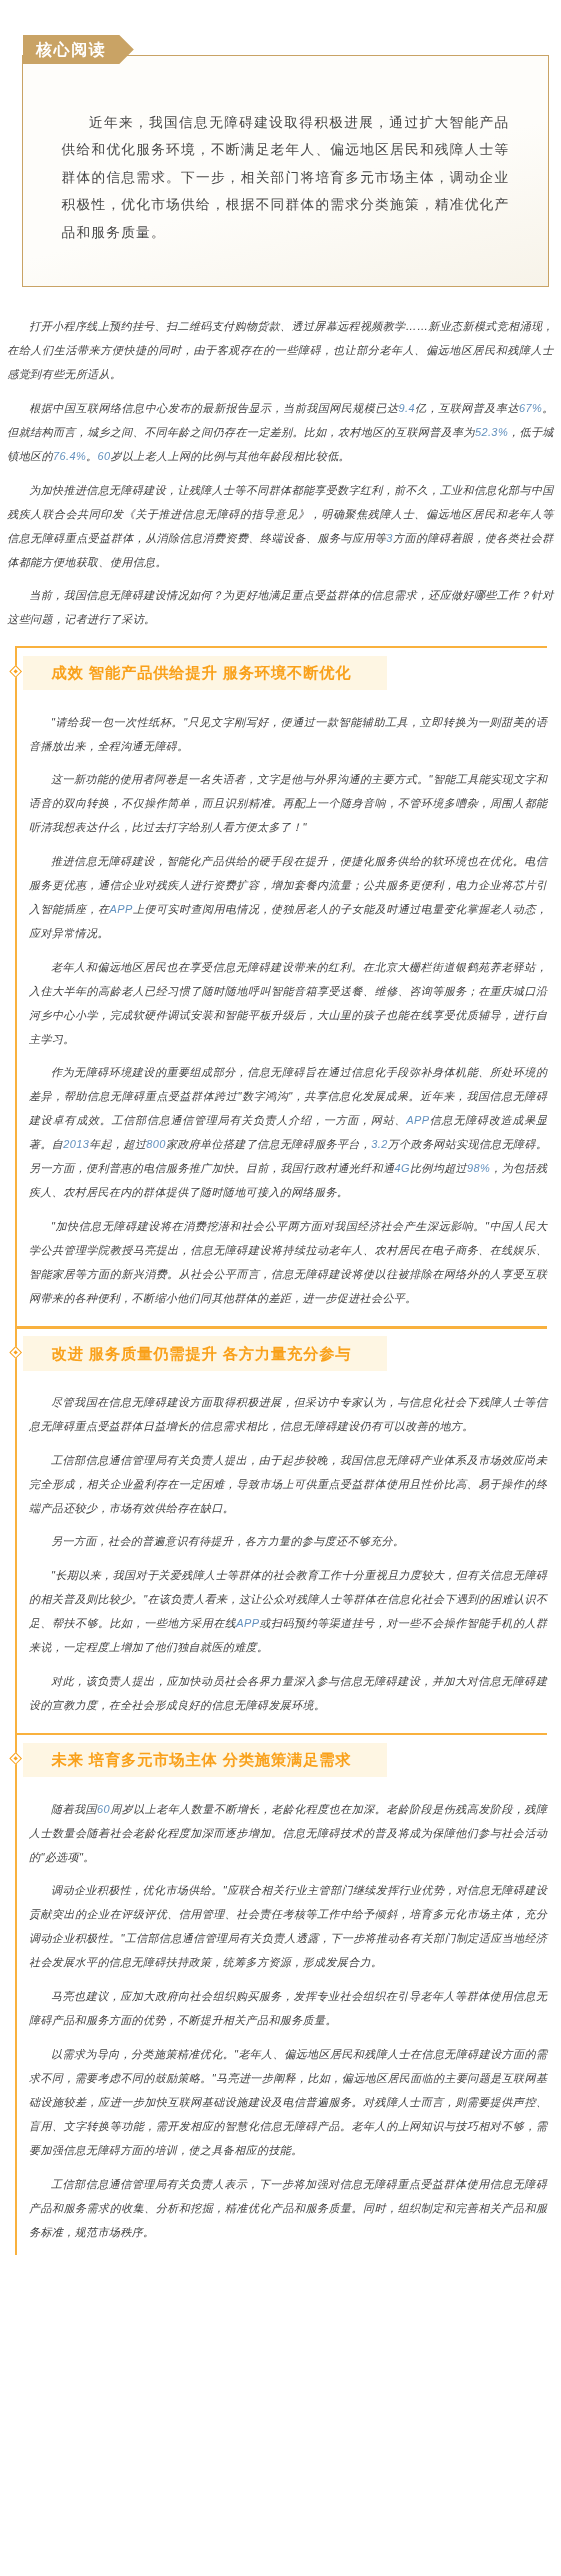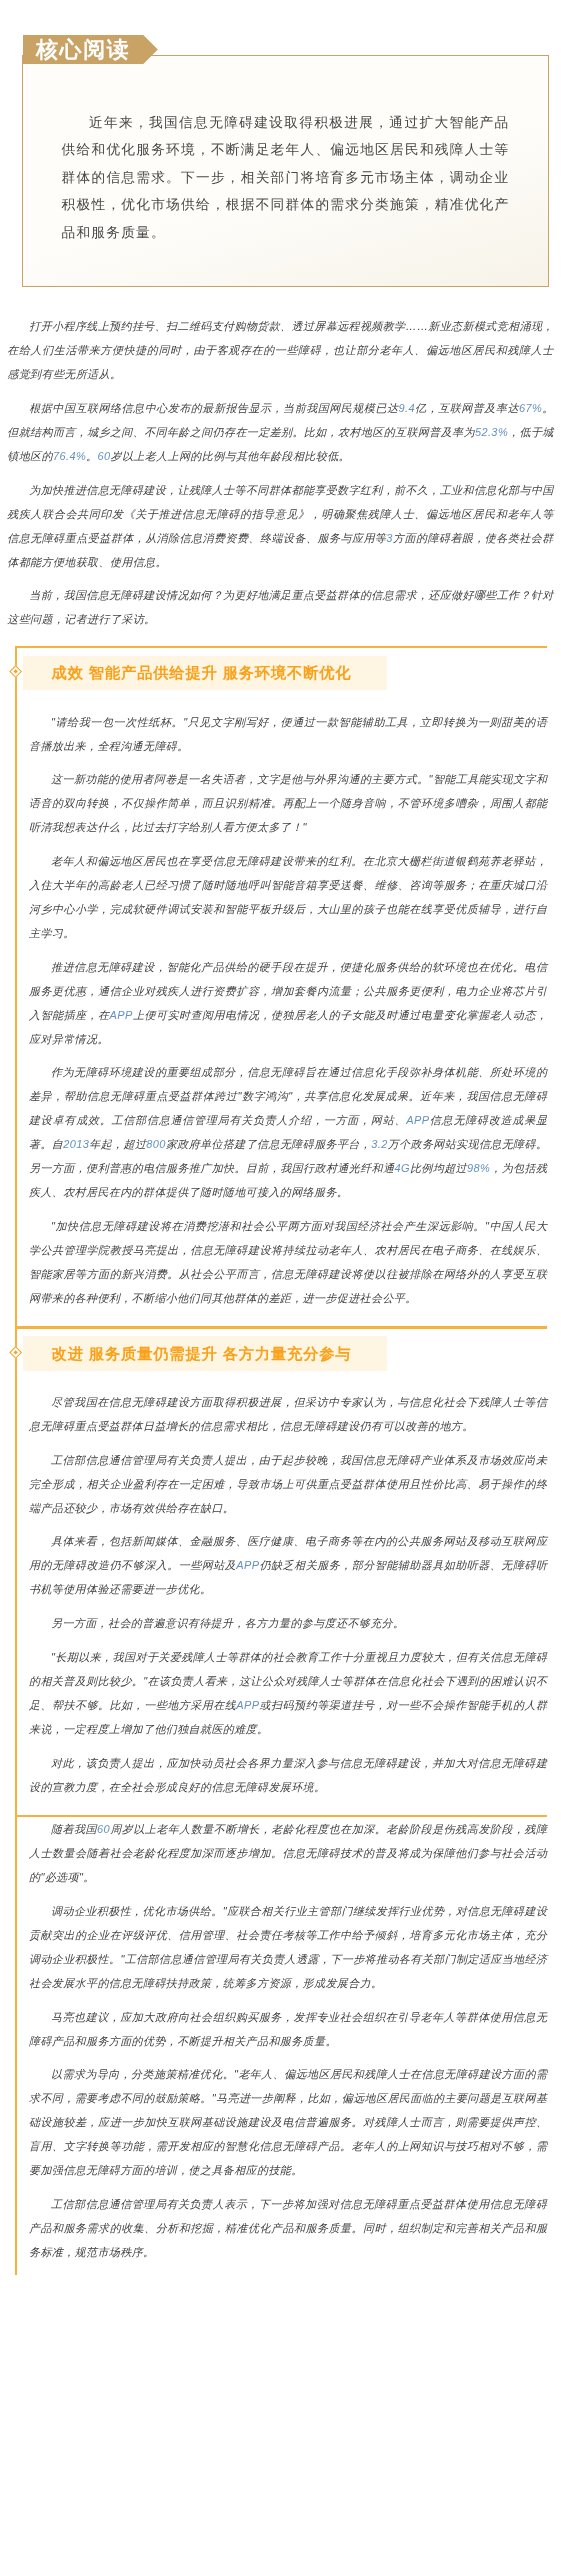--- a/index.html
+++ b/index.html
@@ -9,21 +9,21 @@
   }
   html,body{margin:0;padding:0;background:#ffffff;}
   body{font-family:"Liberation Sans","DejaVu Sans",sans-serif;}
   .page{width:561px;min-height:2576px;margin:0 auto;background:#fff;box-sizing:border-box;padding-top:55px;position:relative;}
 
   
   .core{position:relative;margin:0 12px 0 22px;border:0.8px solid var(--gold);
         background:linear-gradient(165deg,#FEFDFA 55%,#F7F3E9 100%);
         padding:37px 22.6px 24px 22.6px;box-sizing:border-box;}
   .badge{position:absolute;top:-21px;left:0;background:var(--gold);color:#fff;
-         font-weight:bold;font-size:22px;line-height:16px;letter-spacing:1.6px;
+         font-weight:bold;font-size:16px;line-height:16px;letter-spacing:1.6px;
          padding:6.5px 27.4px 6.5px 13px;
          clip-path:polygon(0 0,calc(100% - 14.5px) 0,100% 50%,calc(100% - 14.5px) 100%,0 100%);}
   .core-text{margin:16px;font-size:13.7px;line-height:27.4px;color:#474747;text-align:justify;
              text-indent:2em;letter-spacing:1.2px;}
 
   
   .para{font-size:11px;line-height:24px;color:var(--text);text-align:justify;
         text-indent:2em;letter-spacing:0.4px;margin:0 0 9.7px 0;font-style:italic;}
   .accent{color:var(--blue);margin-top:12px;}
   .intro{margin:27.4px 7.3px 0 7.3px;}
@@ -62,37 +62,37 @@
       <p class="para"><span>当前，我国信息无障碍建设情况如何？为更好地满足重点受益群体的信息需求，还应做好哪些工作？针对这些问题，记者进行了采访。</span></p>
     </div>
 
   <div class="sections" id="sections">
     <div class="v-line"></div>
   <div class="section">
         <div class="rule"></div>
         <div class="sec-head"><span class="diamond"></span><div class="head-box">成效 智能产品供给提升 服务环境不断优化</div></div>
         <p class="para"><span>"请给我一包一次性纸杯。"只见文字刚写好，便通过一款智能辅助工具，立即转换为一则甜美的语音播放出来，全程沟通无障碍。</span></p>
         <p class="para"><span>这一新功能的使用者阿卷是一名失语者，文字是他与外界沟通的主要方式。"智能工具能实现文字和语音的双向转换，不仅操作简单，而且识别精准。再配上一个随身音响，不管环境多嘈杂，周围人都能听清我想表达什么，比过去打字给别人看方便太多了！"</span></p>
+        <p class="para"><span>推进信息无障碍建设，智能化产品供给的硬手段在提升，便捷化服务供给的软环境也在优化。电信服务更优惠，通信企业对残疾人进行资费扩容，增加套餐内流量；公共服务更便利，电力企业将芯片引入智能插座，在</span><span class="accent">APP</span><span>上便可实时查阅用电情况，使独居老人的子女能及时通过电量变化掌握老人动态，应对异常情况。</span></p>
         <p class="para"><span>老年人和偏远地区居民也在享受信息无障碍建设带来的红利。在北京大栅栏街道银鹤苑养老驿站，入住大半年的高龄老人已经习惯了随时随地呼叫智能音箱享受送餐、维修、咨询等服务；在重庆城口沿河乡中心小学，完成软硬件调试安装和智能平板升级后，大山里的孩子也能在线享受优质辅导，进行自主学习。</span></p>
-        <p class="para"><span>推进信息无障碍建设，智能化产品供给的硬手段在提升，便捷化服务供给的软环境也在优化。电信服务更优惠，通信企业对残疾人进行资费扩容，增加套餐内流量；公共服务更便利，电力企业将芯片引入智能插座，在</span><span class="accent">APP</span><span>上便可实时查阅用电情况，使独居老人的子女能及时通过电量变化掌握老人动态，应对异常情况。</span></p>
         <p class="para"><span>作为无障碍环境建设的重要组成部分，信息无障碍旨在通过信息化手段弥补身体机能、所处环境的差异，帮助信息无障碍重点受益群体跨过"数字鸿沟"，共享信息化发展成果。近年来，我国信息无障碍建设卓有成效。工信部信息通信管理局有关负责人介绍，一方面，网站、</span><span class="accent">APP</span><span>信息无障碍改造成果显著。自</span><span class="accent">2013</span><span>年起，超过</span><span class="accent">800</span><span>家政府单位搭建了信息无障碍服务平台，</span><span class="accent">3.2</span><span>万个政务网站实现信息无障碍。另一方面，便利普惠的电信服务推广加快。目前，我国行政村通光纤和通</span><span class="accent">4G</span><span>比例均超过</span><span class="accent">98%</span><span>，为包括残疾人、农村居民在内的群体提供了随时随地可接入的网络服务。</span></p>
         <p class="para"><span>"加快信息无障碍建设将在消费挖潜和社会公平两方面对我国经济社会产生深远影响。"中国人民大学公共管理学院教授马亮提出，信息无障碍建设将持续拉动老年人、农村居民在电子商务、在线娱乐、智能家居等方面的新兴消费。从社会公平而言，信息无障碍建设将使以往被排除在网络外的人享受互联网带来的各种便利，不断缩小他们同其他群体的差距，进一步促进社会公平。</span></p>
       </div>
       <div class="section">
         <div class="rule"></div>
         <div class="sec-head"><span class="diamond"></span><div class="head-box">改进 服务质量仍需提升 各方力量充分参与</div></div>
         <p class="para"><span>尽管我国在信息无障碍建设方面取得积极进展，但采访中专家认为，与信息化社会下残障人士等信息无障碍重点受益群体日益增长的信息需求相比，信息无障碍建设仍有可以改善的地方。</span></p>
         <p class="para"><span>工信部信息通信管理局有关负责人提出，由于起步较晚，我国信息无障碍产业体系及市场效应尚未完全形成，相关企业盈利存在一定困难，导致市场上可供重点受益群体使用且性价比高、易于操作的终端产品还较少，市场有效供给存在缺口。</span></p>
-        <p class="para"><span>具体来看，包括新闻媒体、金融服务、医疗健康、电子商务等在内的公共服务网站及移动互联网应用的无障碍改造仍不够深入。一些网站及</span><span class="accent">APP</span><span>仍缺乏相关服务，部分智能辅助器具如助听器、无障碍听书机等使用体验还需要进一步优化。</span></p>
         <p class="para"><span>另一方面，社会的普遍意识有待提升，各方力量的参与度还不够充分。</span></p>
         <p class="para"><span>"长期以来，我国对于关爱残障人士等群体的社会教育工作十分重视且力度较大，但有关信息无障碍的相关普及则比较少。"在该负责人看来，这让公众对残障人士等群体在信息化社会下遇到的困难认识不足、帮扶不够。比如，一些地方采用在线</span><span class="accent">APP</span><span>或扫码预约等渠道挂号，对一些不会操作智能手机的人群来说，一定程度上增加了他们独自就医的难度。</span></p>
         <p class="para"><span>对此，该负责人提出，应加快动员社会各界力量深入参与信息无障碍建设，并加大对信息无障碍建设的宣教力度，在全社会形成良好的信息无障碍发展环境。</span></p>
       </div>
       <div class="section">
         <div class="rule"></div>
+        <div class="sec-head"><span class="diamond"></span><div class="head-box">未来 培育多元市场主体 分类施策满足需求</div></div>
         <p class="para"><span>随着我国</span><span class="accent">60</span><span>周岁以上老年人数量不断增长，老龄化程度也在加深。老龄阶段是伤残高发阶段，残障人士数量会随着社会老龄化程度加深而逐步增加。信息无障碍技术的普及将成为保障他们参与社会活动的"必选项"。</span></p>
         <p class="para"><span>调动企业积极性，优化市场供给。"应联合相关行业主管部门继续发挥行业优势，对信息无障碍建设贡献突出的企业在评级评优、信用管理、社会责任考核等工作中给予倾斜，培育多元化市场主体，充分调动企业积极性。"工信部信息通信管理局有关负责人透露，下一步将推动各有关部门制定适应当地经济社会发展水平的信息无障碍扶持政策，统筹多方资源，形成发展合力。</span></p>
         <p class="para"><span>马亮也建议，应加大政府向社会组织购买服务，发挥专业社会组织在引导老年人等群体使用信息无障碍产品和服务方面的优势，不断提升相关产品和服务质量。</span></p>
         <p class="para"><span>以需求为导向，分类施策精准优化。"老年人、偏远地区居民和残障人士在信息无障碍建设方面的需求不同，需要考虑不同的鼓励策略。"马亮进一步阐释，比如，偏远地区居民面临的主要问题是互联网基础设施较差，应进一步加快互联网基础设施建设及电信普遍服务。对残障人士而言，则需要提供声控、盲用、文字转换等功能，需开发相应的智慧化信息无障碍产品。老年人的上网知识与技巧相对不够，需要加强信息无障碍方面的培训，使之具备相应的技能。</span></p>
         <p class="para"><span>工信部信息通信管理局有关负责人表示，下一步将加强对信息无障碍重点受益群体使用信息无障碍产品和服务需求的收集、分析和挖掘，精准优化产品和服务质量。同时，组织制定和完善相关产品和服务标准，规范市场秩序。</span></p>
       </div>
     </div>
 
 </div>
 

